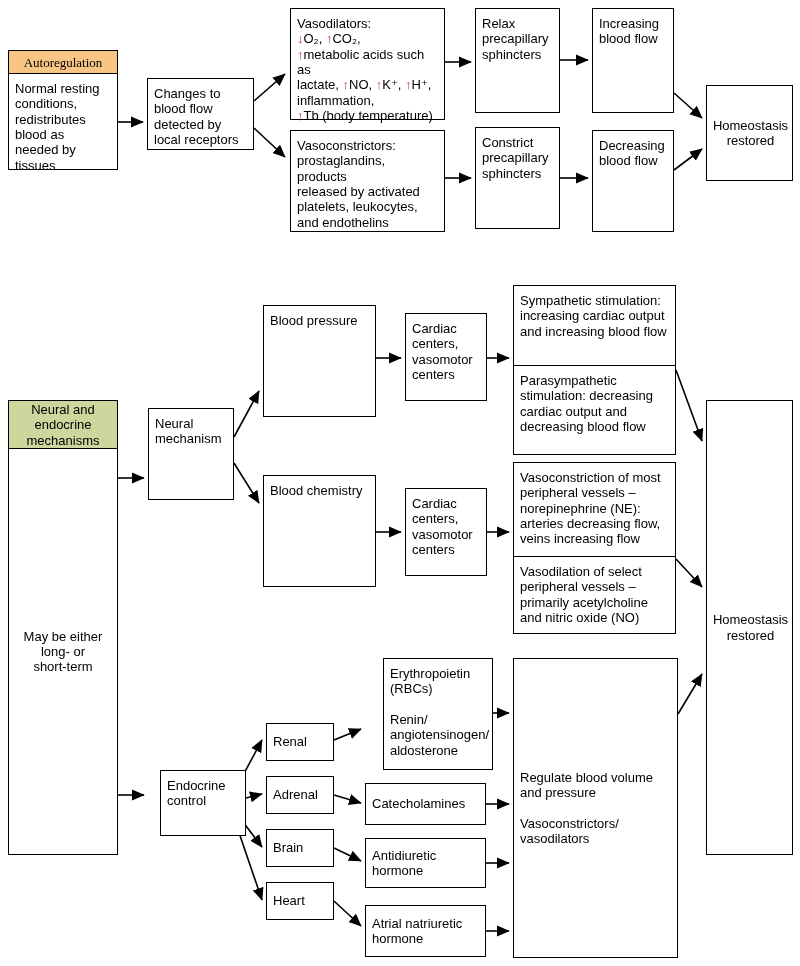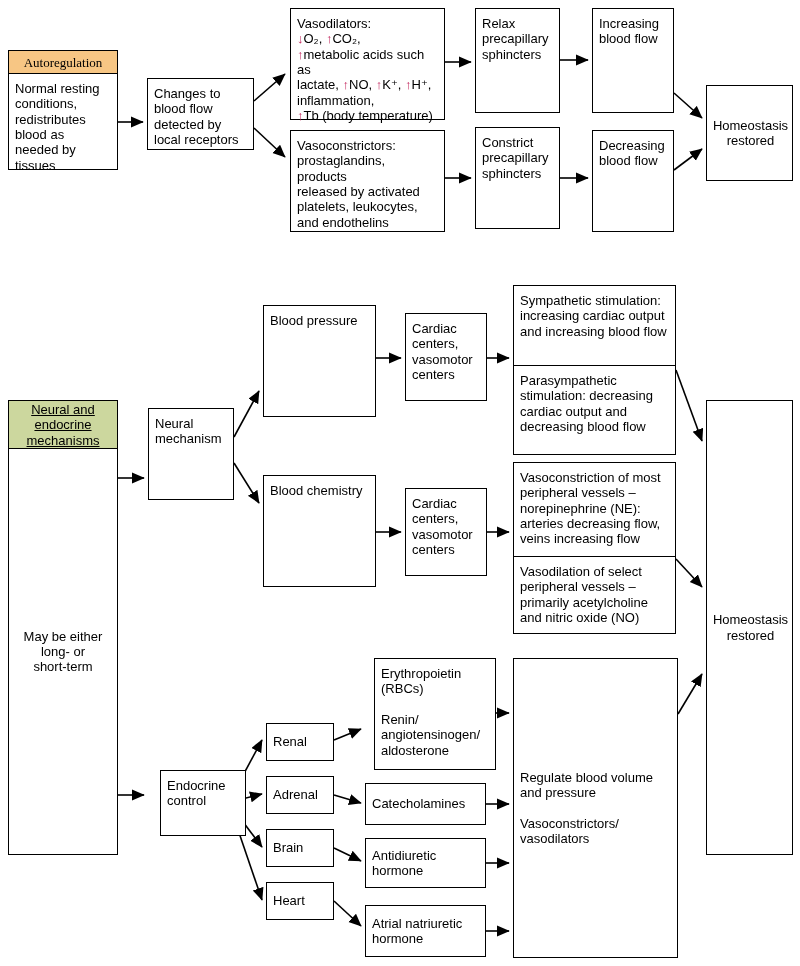--- a/index.html
+++ b/index.html
@@ -4,21 +4,21 @@
 <style>
   html,body{margin:0;padding:0;background:#fff;}
   .stage{position:relative;width:800px;height:966px;overflow:hidden;
          font-family:"Liberation Sans","DejaVu Sans",sans-serif;
          font-size:13px;line-height:1.18;color:#000;}
   .box{position:absolute;box-sizing:border-box;border:1.6px solid #000;
        background:#fff;padding:7px 6px;white-space:pre-line;}
   .hdr{display:flex;align-items:center;justify-content:center;
        text-align:center;padding:2px 4px;}
   .orange{background:var(--autoregulation-header-bg,#F7C684);font-family:Liberation Serif, serif;}
-  .green{background:var(--neural-header-bg,#CCD79E);text-decoration:underline;}
+  .green{background:var(--neural-header-bg,#CCD79E);}
   .vc{display:flex;align-items:center;}
   .hc{justify-content:center;text-align:center;}
   .tight{padding:5px 3px 5px 5px;text-align:center;}
   .arrows{position:absolute;left:0;top:0;pointer-events:none;}
   .arrows line{stroke:#000;stroke-width:1.6;}
   .arrow-accent{color:var(--accent-arrow,#C2255C);}
 </style>
 </head>
 <body>
 
@@ -113,21 +113,21 @@
 
   <div class="box vc tight" style="left:706px;top:400px;width:87px;height:455px">Homeostasis restored</div>
 
   <div class="box" style="left:160px;top:770px;width:86px;height:66px">Endocrine control</div>
 
   <div class="box vc" style="left:266px;top:723px;width:68px;height:38px">Renal</div>
   <div class="box vc" style="left:266px;top:776px;width:68px;height:38px">Adrenal</div>
   <div class="box vc" style="left:266px;top:829px;width:68px;height:38px">Brain</div>
   <div class="box vc" style="left:266px;top:882px;width:68px;height:38px">Heart</div>
 
-  <div class="box" style="left:374px;top:658px;width:122px;height:112px">Erythropoietin (RBCs)
+  <div class="box" style="left:383px;top:658px;width:110px;height:112px">Erythropoietin (RBCs)
 
 Renin/
 angiotensinogen/
 aldosterone</div>
   <div class="box vc" style="left:365px;top:783px;width:121px;height:42px">Catecholamines</div>
   <div class="box vc" style="left:365px;top:838px;width:121px;height:50px">Antidiuretic hormone</div>
   <div class="box vc" style="left:365px;top:905px;width:121px;height:52px">Atrial natriuretic hormone</div>
 
   <div class="box vc" style="left:513px;top:658px;width:165px;height:300px">Regulate blood volume
 and pressure

